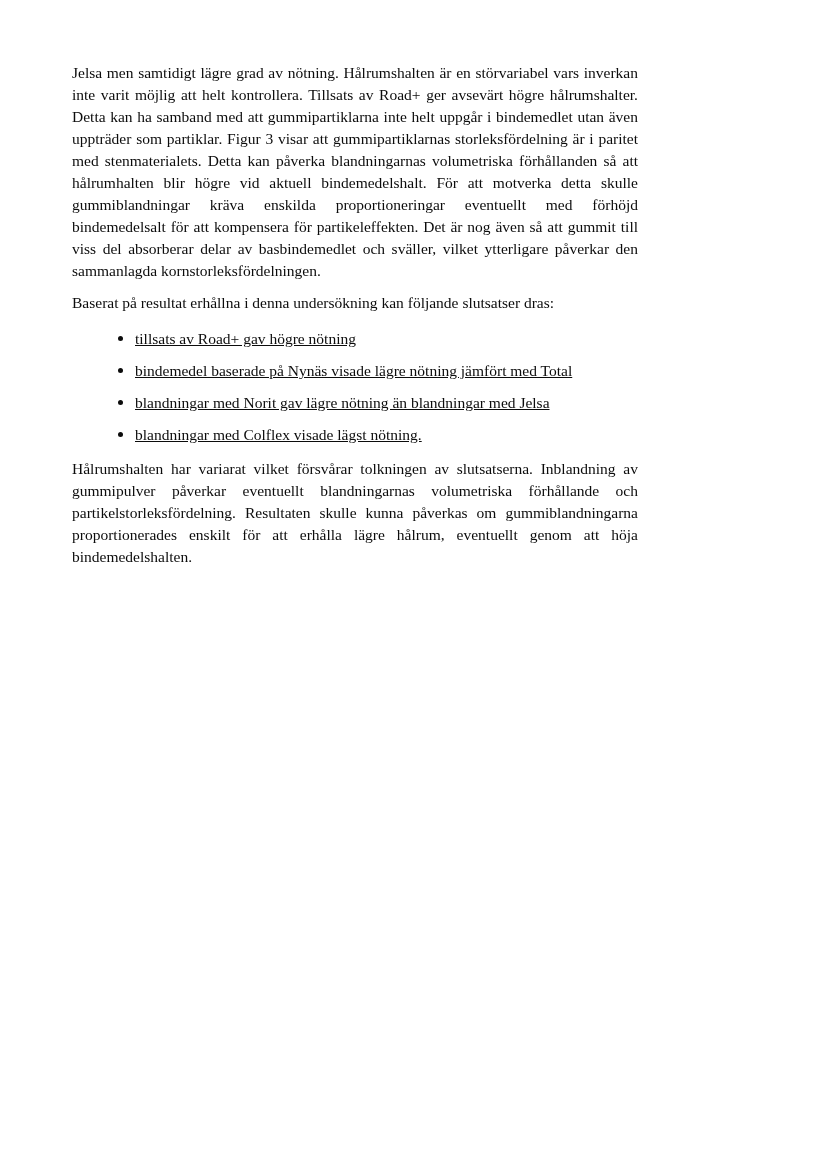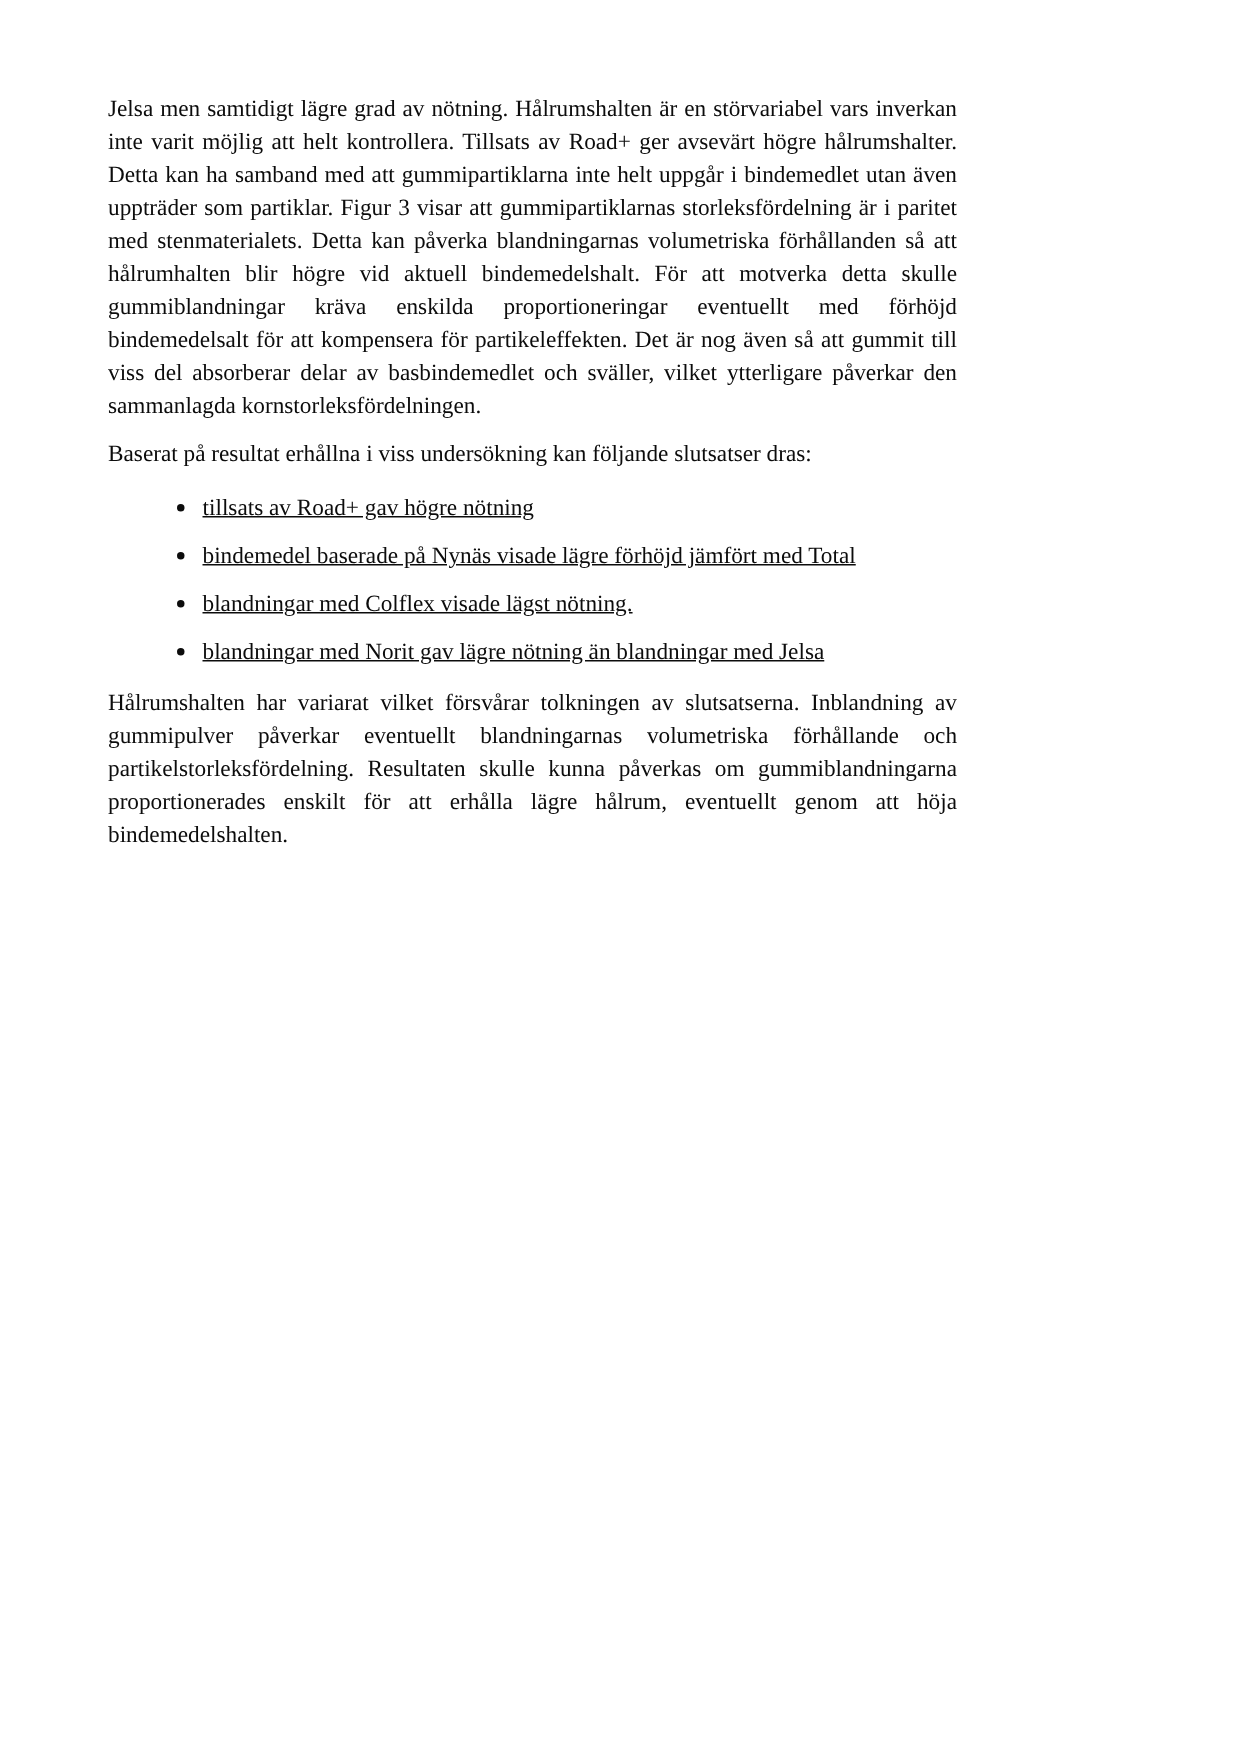--- a/index.html
+++ b/index.html
@@ -56,37 +56,37 @@
 </style>
 </head>
 <body>
 
 <div class="page">
   <div class="doc-body">
 
     <p class="para">Jelsa men samtidigt lägre grad av nötning. Hålrumshalten är en störvariabel vars inverkan inte varit möjlig att helt kontrollera. Tillsats av Road+ ger avsevärt högre hålrumshalter. Detta kan ha samband med att gummipartiklarna inte helt uppgår i bindemedlet utan även uppträder som partiklar. Figur 3 visar att gummipartiklarnas storleksfördelning är i paritet med stenmaterialets. Detta kan påverka blandningarnas volumetriska förhållanden så att hålrumhalten blir högre vid aktuell bindemedelshalt. För att motverka detta skulle gummiblandningar kräva enskilda proportioneringar eventuellt med förhöjd bindemedelsalt för att kompensera för partikeleffekten. Det är nog även så att gummit till viss del absorberar delar av basbindemedlet och sväller, vilket ytterligare påverkar den sammanlagda kornstorleksfördelningen.</p>
 
 
-    <p class="para">Baserat på resultat erhållna i viss undersökning kan följande slutsatser dras:</p>
+    <p class="para">Baserat på resultat erhållna i denna undersökning kan följande slutsatser dras:</p>
 
     <ul class="conclusions">
       <li>
         <span class="bullet-dot"></span>
         <span>tillsats av Road+ gav högre nötning</span>
       </li>
       <li>
         <span class="bullet-dot"></span>
-        <span>bindemedel baserade på Nynäs visade lägre förhöjd jämfört med Total</span>
+        <span>bindemedel baserade på Nynäs visade lägre nötning jämfört med Total</span>
+      </li>
+      <li>
+        <span class="bullet-dot"></span>
+        <span>blandningar med Norit gav lägre nötning än blandningar med Jelsa</span>
       </li>
       <li>
         <span class="bullet-dot"></span>
         <span>blandningar med Colflex visade lägst nötning.</span>
-      </li>
-      <li>
-        <span class="bullet-dot"></span>
-        <span>blandningar med Norit gav lägre nötning än blandningar med Jelsa</span>
       </li>
     </ul>
 
     <p class="para">Hålrumshalten har variarat vilket försvårar tolkningen av slutsatserna. Inblandning av gummipulver påverkar eventuellt blandningarnas volumetriska förhållande och partikelstorleksfördelning. Resultaten skulle kunna påverkas om gummiblandningarna proportionerades enskilt för att erhålla lägre hålrum, eventuellt genom att höja bindemedelshalten.</p>
 
   </div>
 </div>
 
 </body></html>

